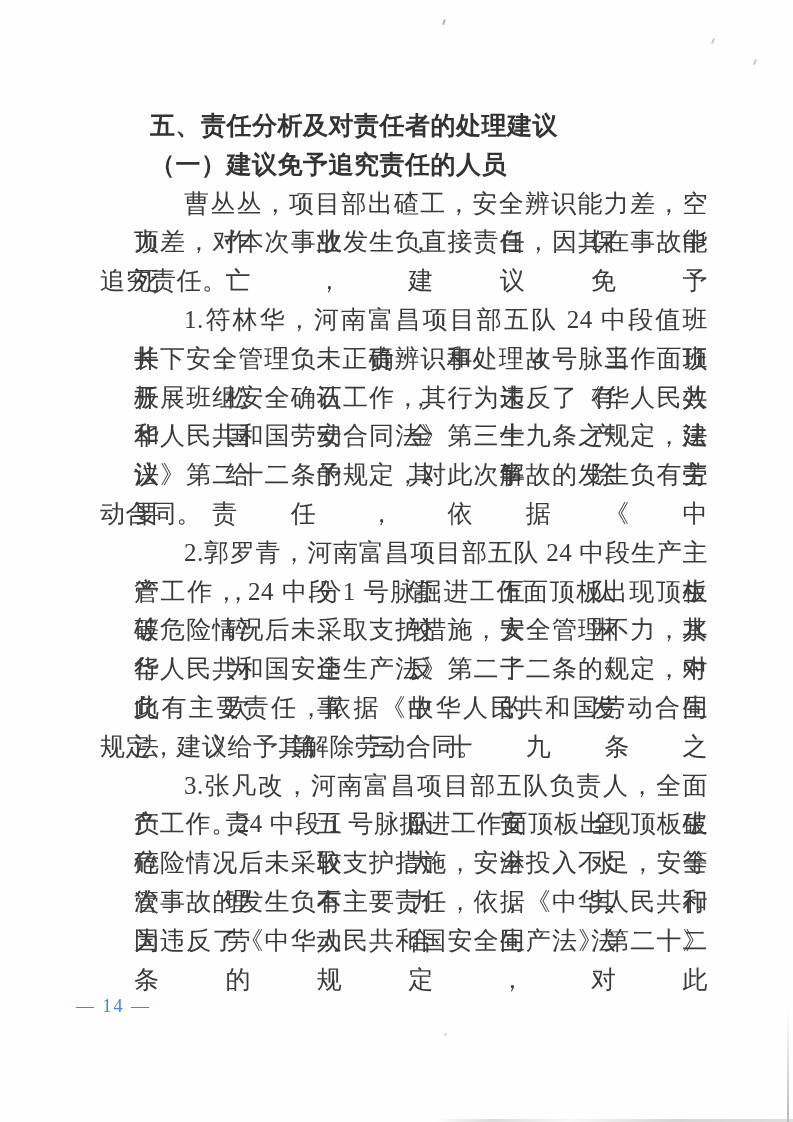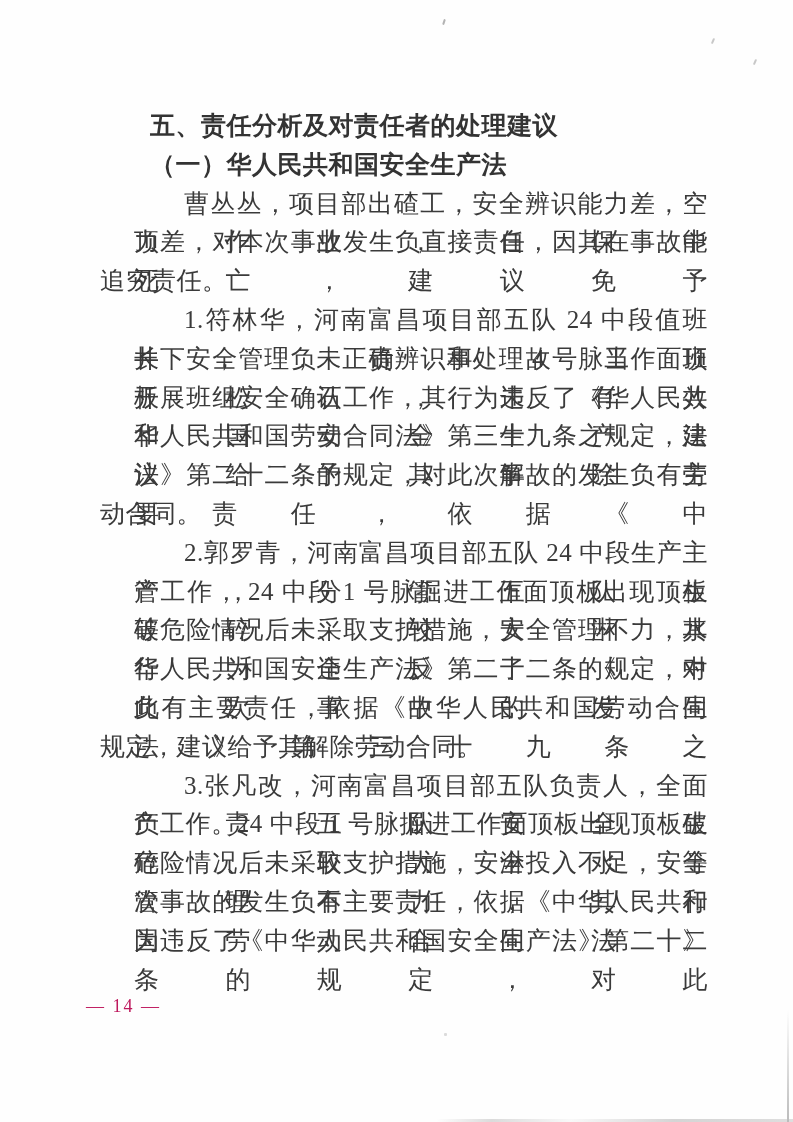--- a/index.html
+++ b/index.html
@@ -30,24 +30,24 @@
   }
   .line.fill {
     text-align: justify;
     text-align-last: justify;
     margin-left: 34px;
   }
   .line.indent { text-indent: 2em; }
   .line.h { font-weight: 700; color: #333333; }
   .page-number {
     position: absolute;
-    left: 86px; top: 992px;
+    left: 76px; top: 992px;
     font-size: 18px;
     line-height: 28px;
-    color: #be185d;
+    color: #3b82f6;
     letter-spacing: 2px;
   }
   
   .speck { position: absolute; background: #9a9a9a; border-radius: 1px; }
   .speck-1 { left: 443px; top: 19px; width: 2px; height: 6px; transform: rotate(18deg); opacity: .75; }
   .speck-2 { left: 712px; top: 38px; width: 2px; height: 6px; transform: rotate(24deg); opacity: .55; }
   .speck-3 { left: 754px; top: 59px; width: 2px; height: 6px; transform: rotate(24deg); opacity: .55; }
   .speck-4 { left: 444px; top: 1033px; width: 3px; height: 3px; opacity: .35; }
   .edge-right {
     position: absolute; right: 4px; top: 1010px; bottom: 0;
@@ -62,21 +62,21 @@
       rgba(190,190,190,.5) 100%);
   }
 </style>
 </head>
 <body>
 
 <div class="page">
 
   <div class="textblock">
     <div class="line h indent">五、责任分析及对责任者的处理建议</div>
-    <div class="line h indent">（一）华人民共和国安全生产法</div>
+    <div class="line h indent">（一）建议免予追究责任的人员</div>
     <div class="line indent fill">曹丛丛，项目部出碴工，安全辨识能力差，空顶作业，自保能</div>
     <div class="line fill">力差，对本次事故发生负直接责任，因其在事故中死亡，建议免予</div>
     <div class="line">追究责任。</div>
     <div class="line indent fill">1.符林华，河南富昌项目部五队 24 中段值班长，负责事故当班</div>
     <div class="line fill">井下安全管理，未正确辨识和处理 4 号脉工作面顶板松石，未有效</div>
     <div class="line fill">开展班组安全确认工作，其行为违反了《华人民共和国安全生产法</div>
     <div class="line fill">华人民共和国劳动合同法》第三十九条之规定，建议给予其解除劳</div>
     <div class="line fill">法》第二十二条的规定，对此次事故的发生负有主要责任，依据《中</div>
     <div class="line">动合同。</div>
     <div class="line indent fill">2.郭罗青，河南富昌项目部五队 24 中段生产主管，分管五队生</div>

